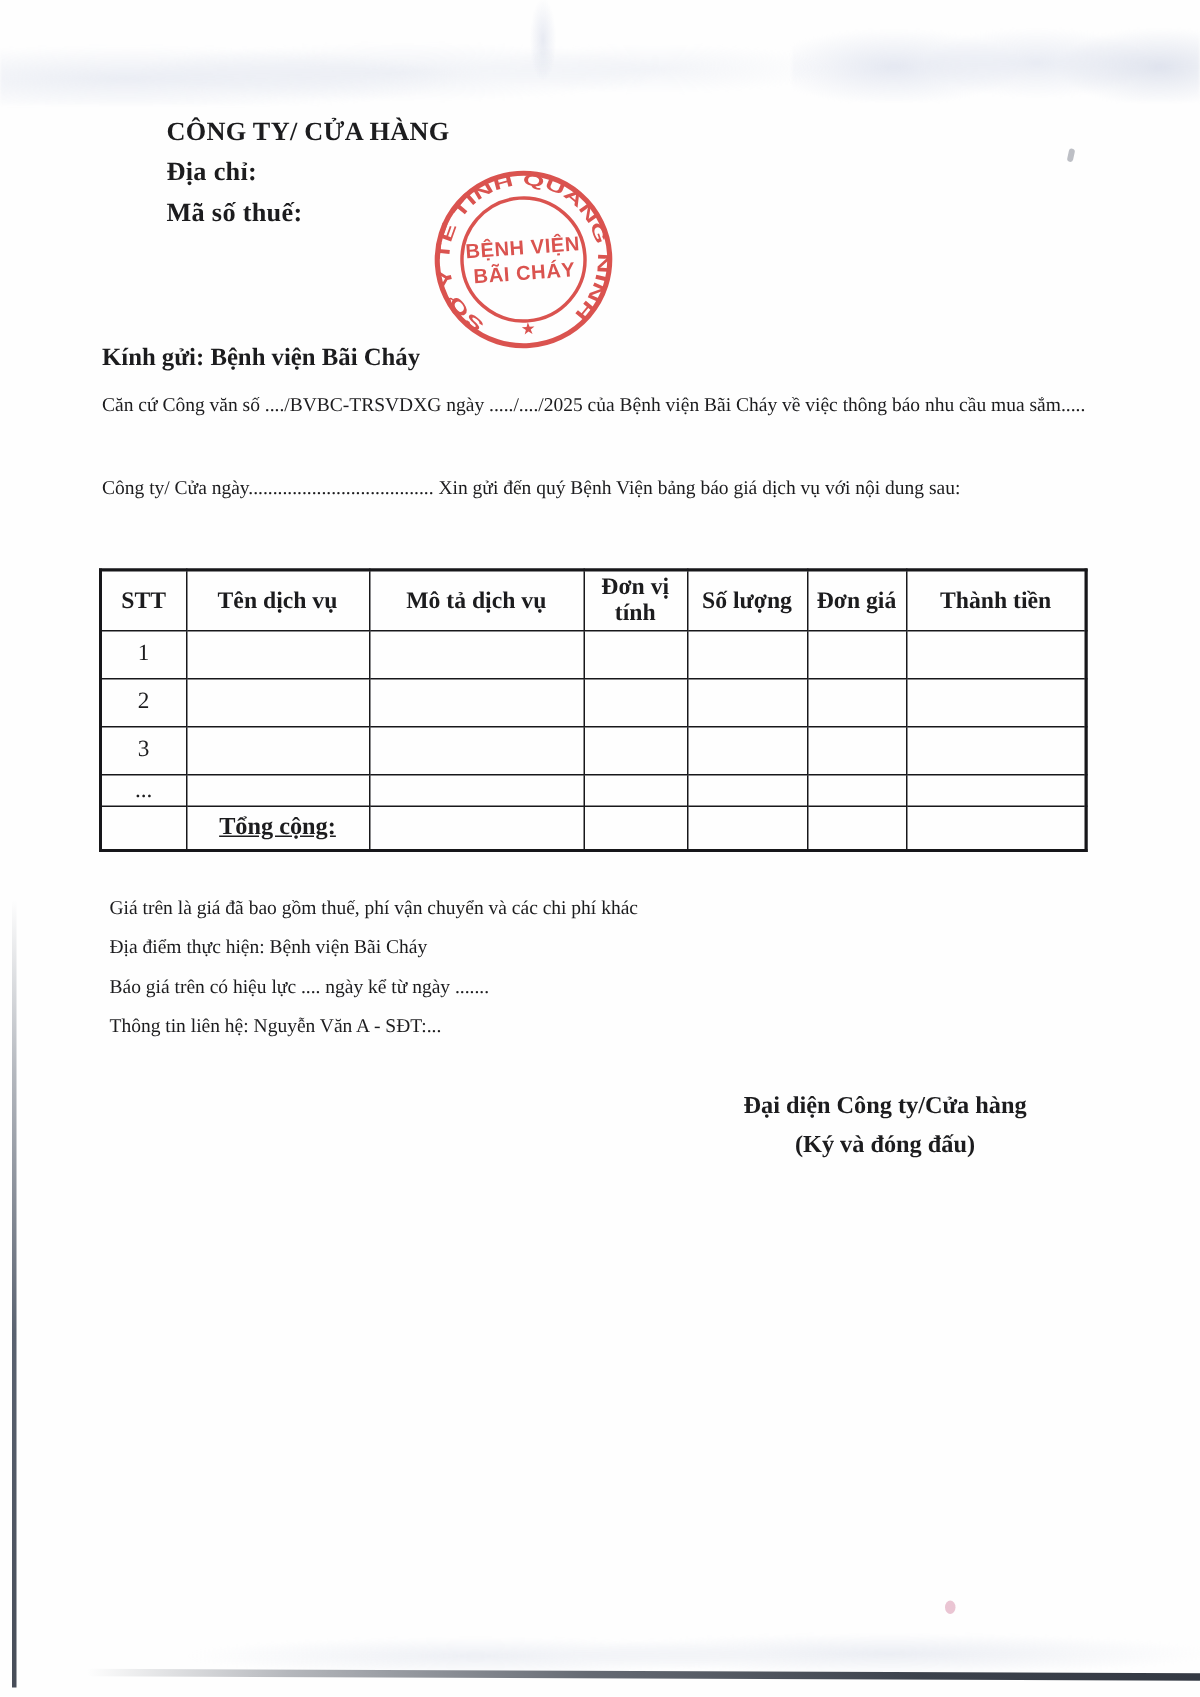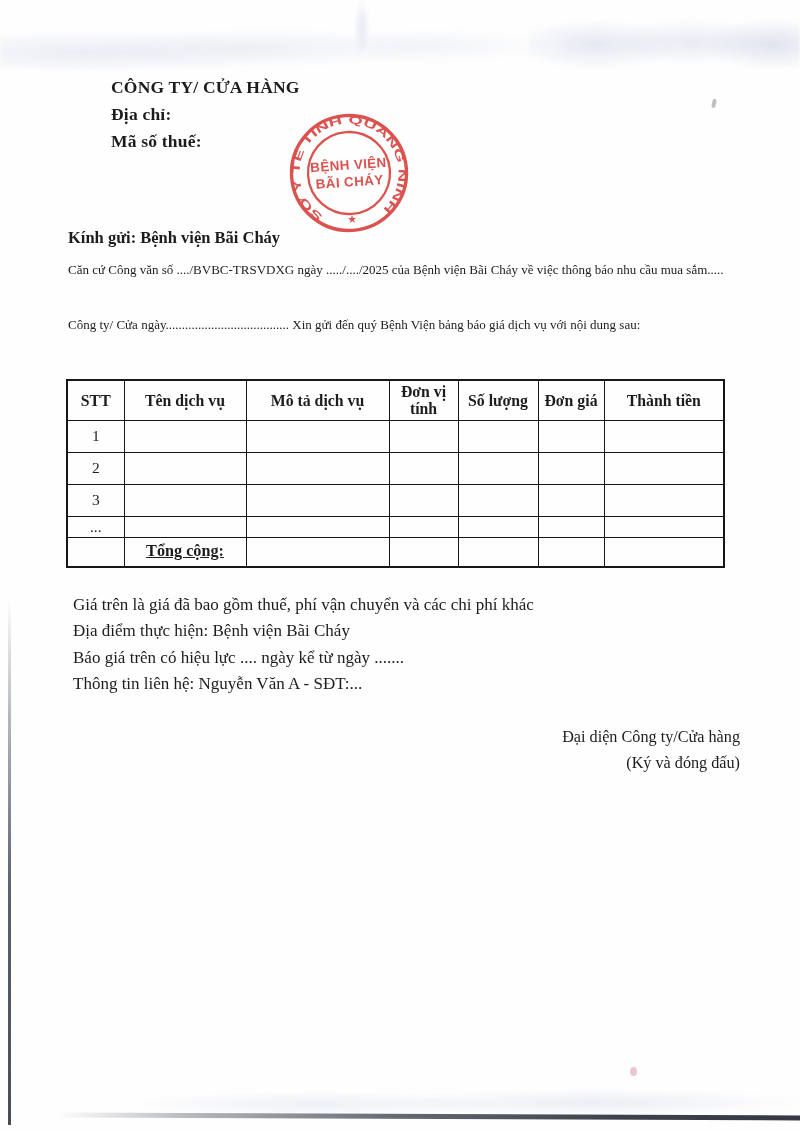--- a/index.html
+++ b/index.html
@@ -67,25 +67,25 @@
   table.quote { border:2.4px solid #17171a; outline:.6px solid #17171a; outline-offset:-1px; }
   table.quote thead th { font-weight:bold; font-size:15.8px; text-align:center; vertical-align:middle;
     height:40px; line-height:1.1; }
   table.quote td { height:32px; vertical-align:middle;text-align:center; }
   table.quote td.stt { text-align:center; font-size:15.5px; }
   tr.short td { height:21px; }
   tr.total-row td { height:30px; }
   td.total-label { font-weight:bold; text-decoration:underline; font-size:16.2px; padding-left:5px; }
 
   
-  .notes { position:absolute; left:73px; top:592px; font-size:17px; line-height:26.3px; }
-
-  
-  .signature { position:absolute; left:440px; top:725px; width:300px; text-align:right;
-    font-size:16.2px; line-height:25.5px; }
+  .notes { position:absolute; left:73px; top:592px; font-size:13px; line-height:26.3px; }
+
+  
+  .signature { position:absolute; left:440px; top:725px; width:300px; text-align:center;
+    font-size:16.2px; line-height:25.5px;font-weight:bold; }
 </style>
 </head>
 <body>
 
 <div class="page">
 
   <div class="artifact smudge-tl"></div>
   <div class="artifact smudge-tr"></div>
   <div class="artifact smudge-tc"></div>
   <div class="artifact speck-apostrophe"></div>

